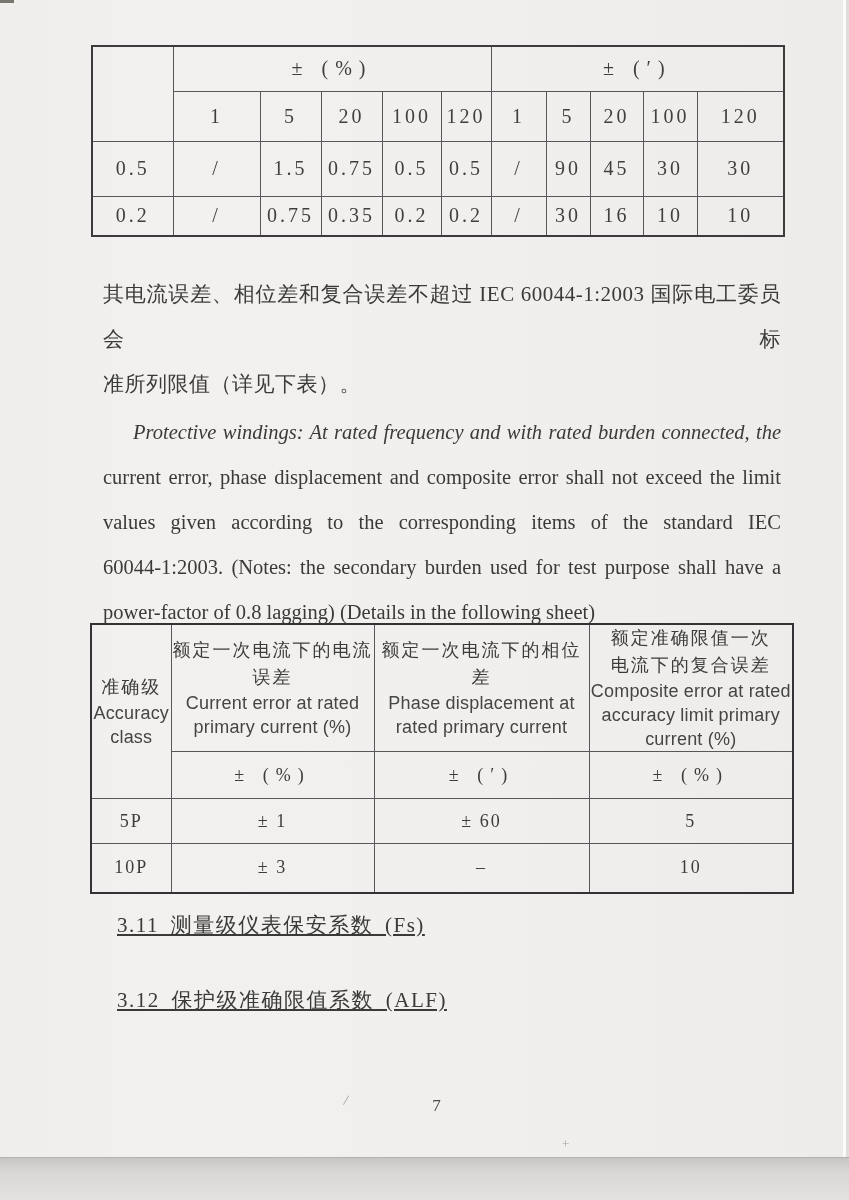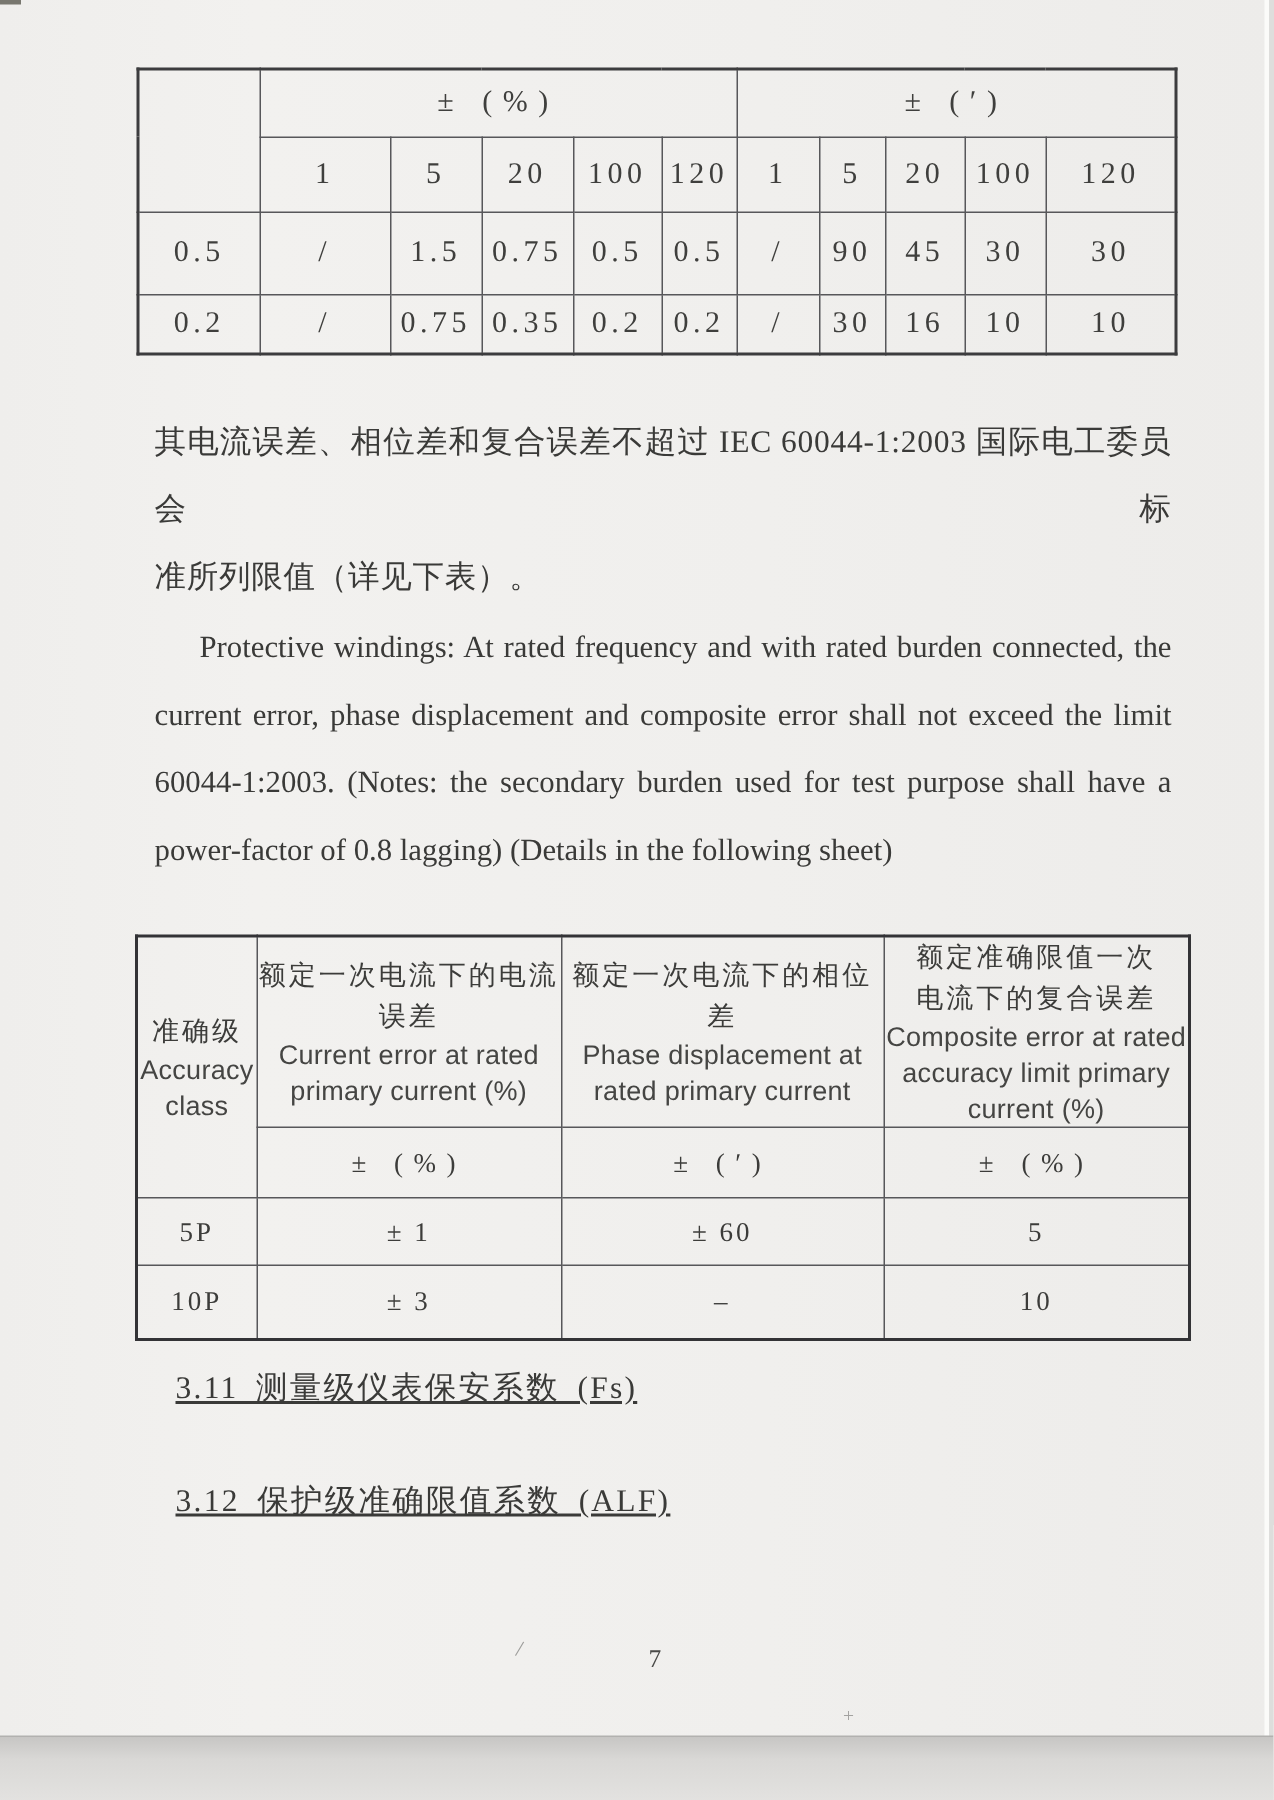--- a/index.html
+++ b/index.html
@@ -20,21 +20,21 @@
   .zh-h{font-family:"Liberation Serif","DejaVu Serif",serif;font-size:18px;letter-spacing:2px;line-height:27px;}
   .en-h{font-family:"Liberation Sans","DejaVu Sans",sans-serif;font-size:18px;line-height:24px;letter-spacing:0.2px;color:#454543;}
   .unit{font-size:18px;letter-spacing:7px;}
   .val{font-size:18px;letter-spacing:2px;margin-top:16px;}
   
   .para{position:absolute;left:103px;width:678px;line-height:45px;}
   .ln{display:block;}
   .just{text-align:justify;text-align-last:justify;}
   .zh-body{font-size:21px;letter-spacing:0.5px;}
   .en-body{font-size:20.5px;}
-  .firstline{padding-left:30px;}
+  .firstline{padding-left:30px;font-style:italic;}
   
   .sec-h{position:absolute;left:117px;font-size:21px;letter-spacing:1.5px;word-spacing:5px;white-space:nowrap;text-decoration:underline;}
   .sec-b{position:absolute;font-size:20.5px;white-space:nowrap;}
   .pageno{position:absolute;left:91px;top:1096px;width:692px;text-align:center;font-size:17px;letter-spacing:1px;color:#4a4a48;}
   
   .edge-right-line{position:absolute;left:843px;top:0;width:3px;height:1200px;background:#fbfbf9;}
   .edge-right-shade{position:absolute;left:846px;top:0;width:3px;height:1200px;background:#dededc;}
   .bottom-band{position:absolute;left:0;top:1157px;width:849px;height:43px;
     background:linear-gradient(180deg,#c7c6c4 0%,#d9d8d6 35%,#e3e2e0 100%);
     border-top:1px solid #b2b1af;}
@@ -109,20 +109,21 @@
     </table>
 
   <div class="para zh-body" style="top:272px">
     <span class="ln just">其电流误差、相位差和复合误差不超过 IEC 60044-1:2003 国际电工委员会标</span>
     <span class="ln">准所列限值（详见下表）。</span>
   </div>
 
   <div class="para en-body" style="top:410px">
     <span class="ln just firstline">Protective windings: At rated frequency and with rated burden connected, the</span>
     <span class="ln just">current error, phase displacement and composite error shall not exceed the limit</span>
+    <span class="ln just">values given according to the corresponding items of the standard IEC</span>
     <span class="ln just">60044-1:2003. (Notes: the secondary burden used for test purpose shall have a</span>
     <span class="ln">power-factor of 0.8 lagging) (Details in the following sheet)</span>
   </div>
 
   <table id="t2">
     <colgroup>
       <col style="width:80px">
         <col style="width:203px">
         <col style="width:215px">
         <col style="width:204px">

